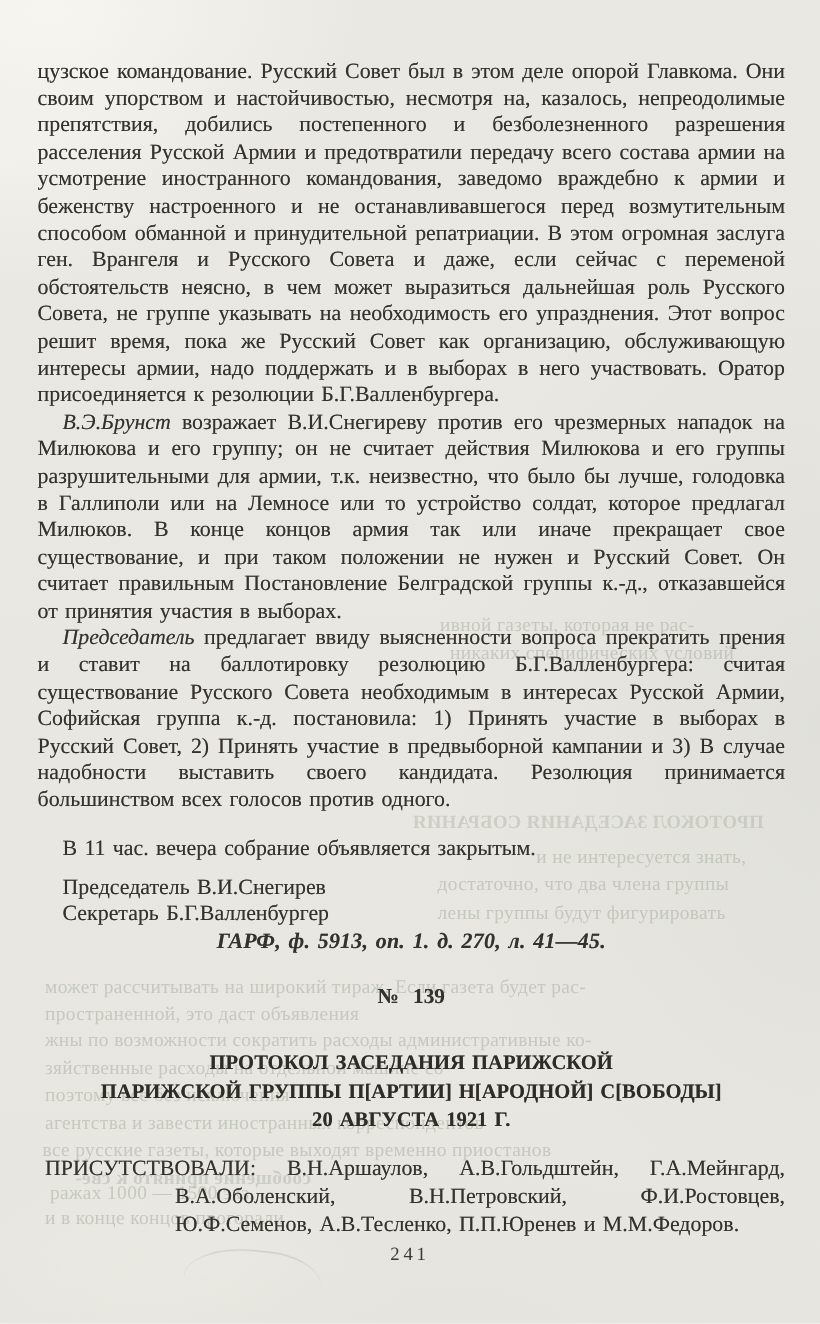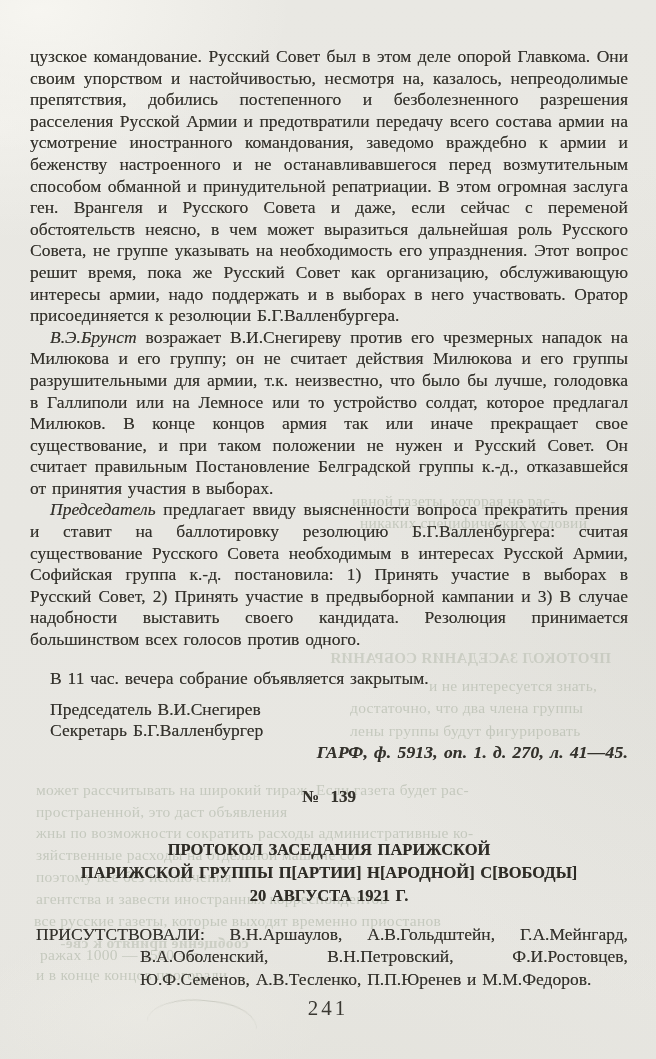--- a/index.html
+++ b/index.html
@@ -54,21 +54,21 @@
   }
   .paras { top: 46px; }
   .paras p, .closing p { margin: 0; }
   .ind { text-indent: 20px; }
   .it { font-style: italic; }
 
   .closing { top: 668px; }
   .sig-chair { margin-top: 9px !important; }
   .archive {
     margin: 1px 0 0 0;
-    text-align: right;
+    text-align: center;
     font-style: italic;
     font-weight: 600;
     letter-spacing: 0.2px;
   }
 
   .doc139 { top: 786px; }
   .doc-num {
     text-align: center;
     font-weight: bold;
     font-size: 17px;
@@ -92,21 +92,21 @@
     text-align: justify;
     text-align-last: left;
     line-height: 22.6px;
   }
   .page-number {
     position: absolute;
     top: 996px;
     left: 0;
     width: 656px;
     text-align: center;
-    font-size: 21px;
+    font-size: 15px;
     letter-spacing: 3px;
     color: #3a3832;
   }
 </style>
 </head>
 <body>
 
 <div class="page">
 
   <div class="bleed">

